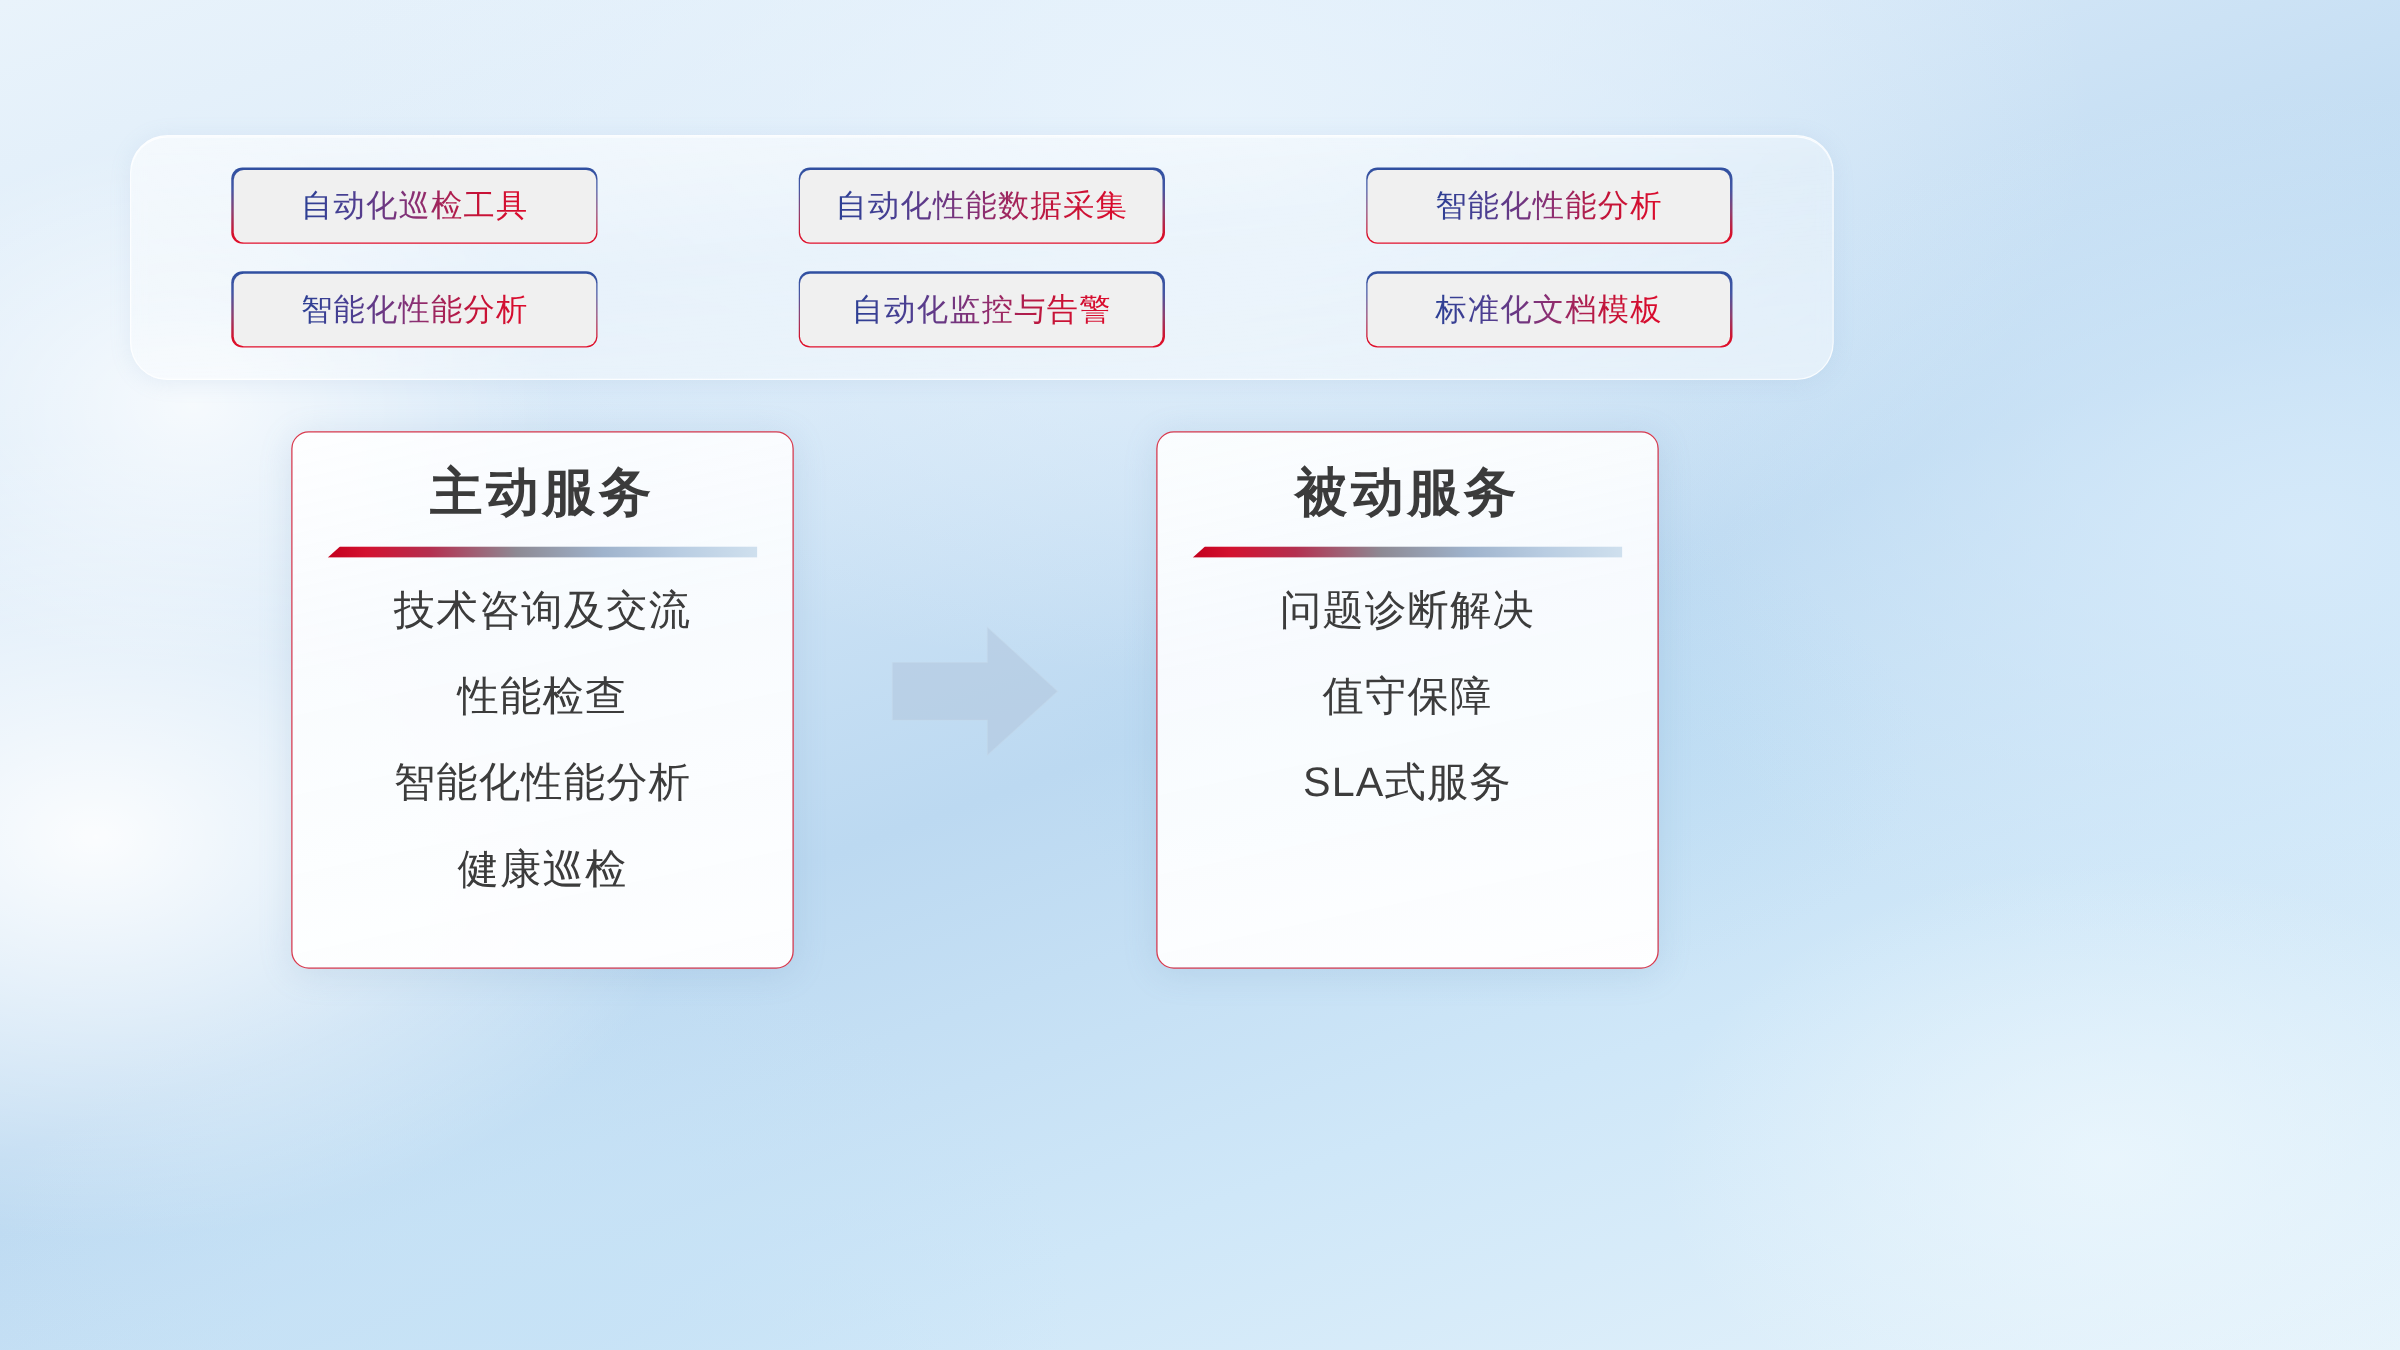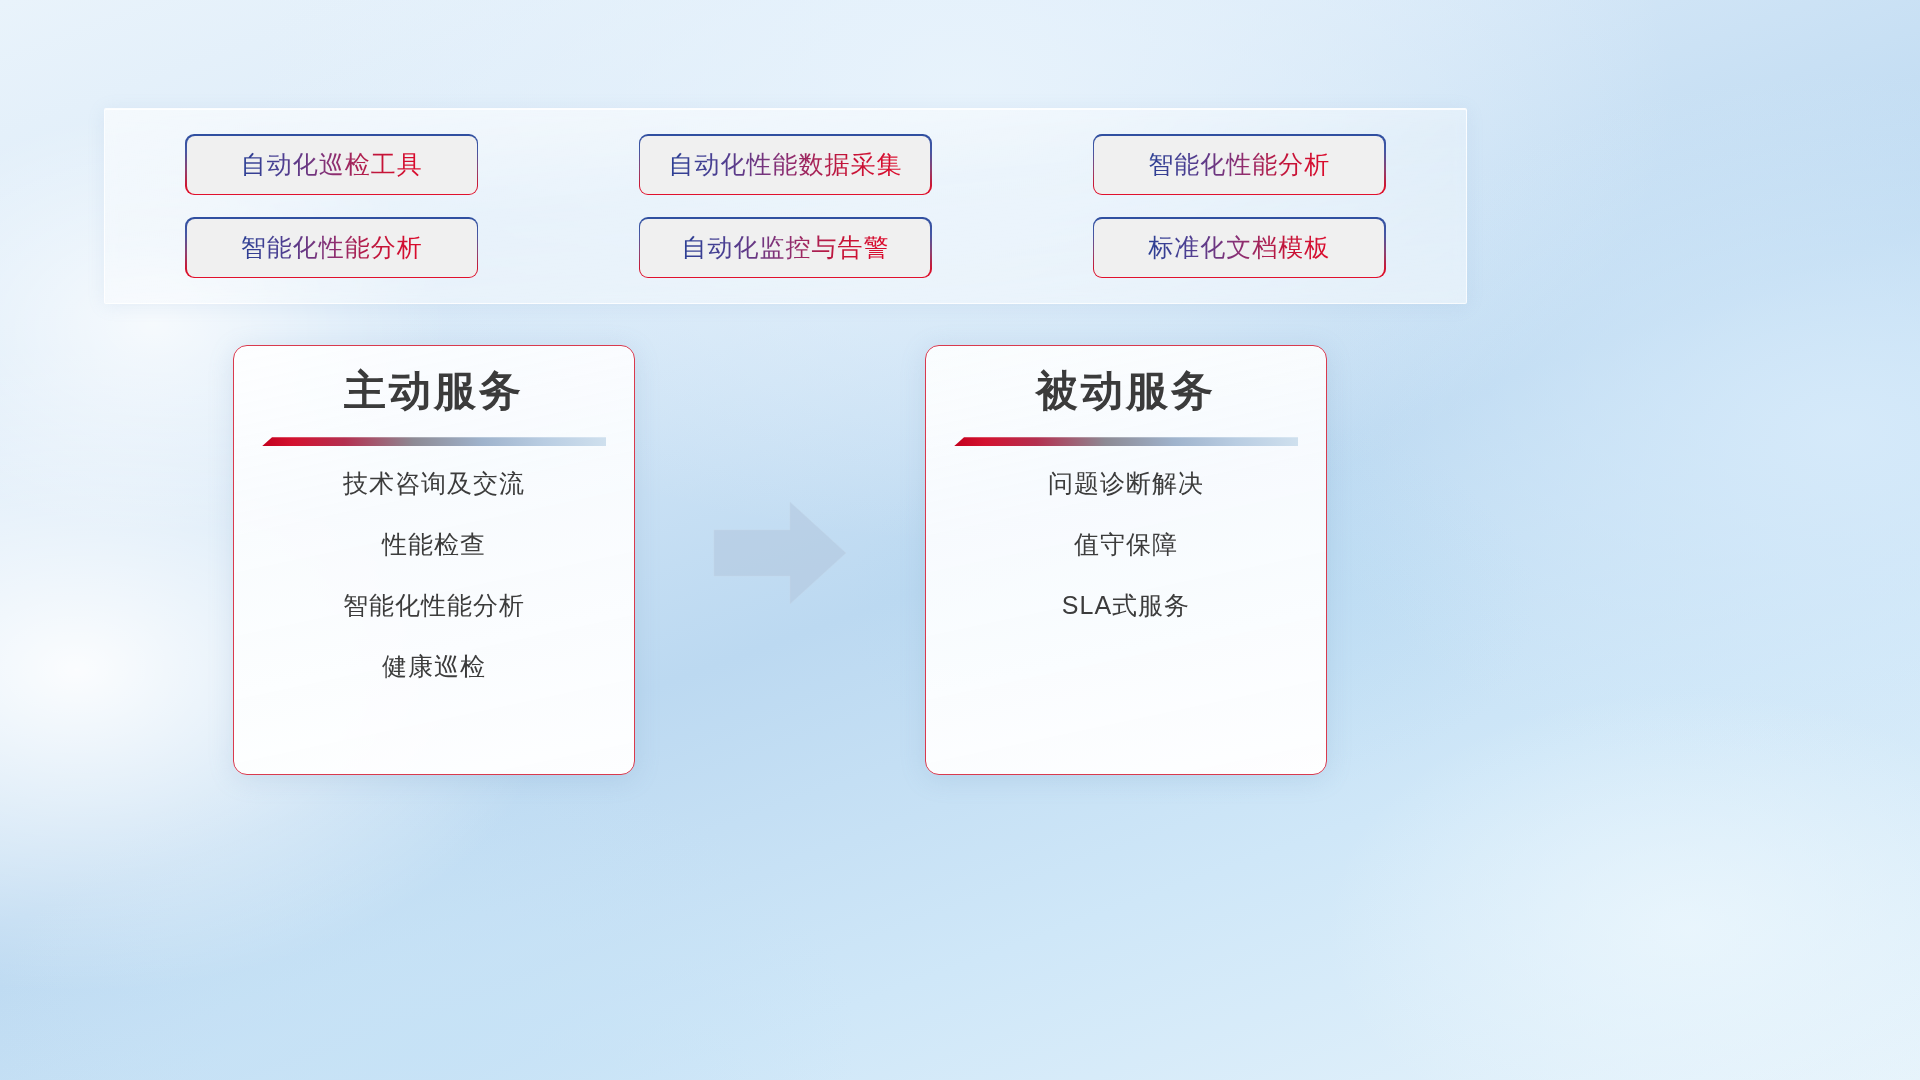--- a/index.html
+++ b/index.html
@@ -38,21 +38,21 @@
     pointer-events: none;
   }
 
   
   .top-panel {
     position: absolute;
     left: 104px;
     top: 108px;
     width: 1363px;
     height: 196px;
-    border-radius: 2px;
+    border-radius: 30px;
     background: linear-gradient(175deg, rgba(255,255,255,0.62) 0%, rgba(255,255,255,0.30) 45%, rgba(255,255,255,0.50) 100%);
     border: 1px solid rgba(255,255,255,0.78);
     box-shadow: 0 2px 18px rgba(120,160,200,0.12), inset 0 1px 0 rgba(255,255,255,0.85);
     backdrop-filter: blur(6px);
     box-sizing: border-box;
   }
   .pill-grid {
     position: absolute;
     inset: 0;
     display: grid;
@@ -122,21 +122,20 @@
   .card.right { left: 925px;  top: 345px; }
 
   .card-title {
     margin: 24px 0 0 0;
     text-align: center;
     font-size: 42px;
     font-weight: 700;
     color: #3b3b3b;
     letter-spacing: 3px;
     line-height: 1.15;
-    font-family: Liberation Mono, monospace;
   }
 
   .divider-wrap {
     position: relative;
     height: 10px;
     margin: 19px 28px 0 28px;
   }
   .divider {
     position: absolute;
     left: 0;
@@ -154,21 +153,21 @@
     clip-path: polygon(10px 0, 100% 0, 100% 100%, 0 100%);
   }
 
   .card-list {
     margin: 24px 0 0 0;
     padding: 0;
     list-style: none;
     text-align: center;
   }
   .card-list li {
-    font-size: 25px;
+    font-size: 33px;
     color: #3c3c3c;
     line-height: 1;
     padding: 0;
     margin: 0 0 36px 0;
     letter-spacing: 1px;
   }
   .card-list li:last-child { margin-bottom: 0; }
 
   
   .arrow {

